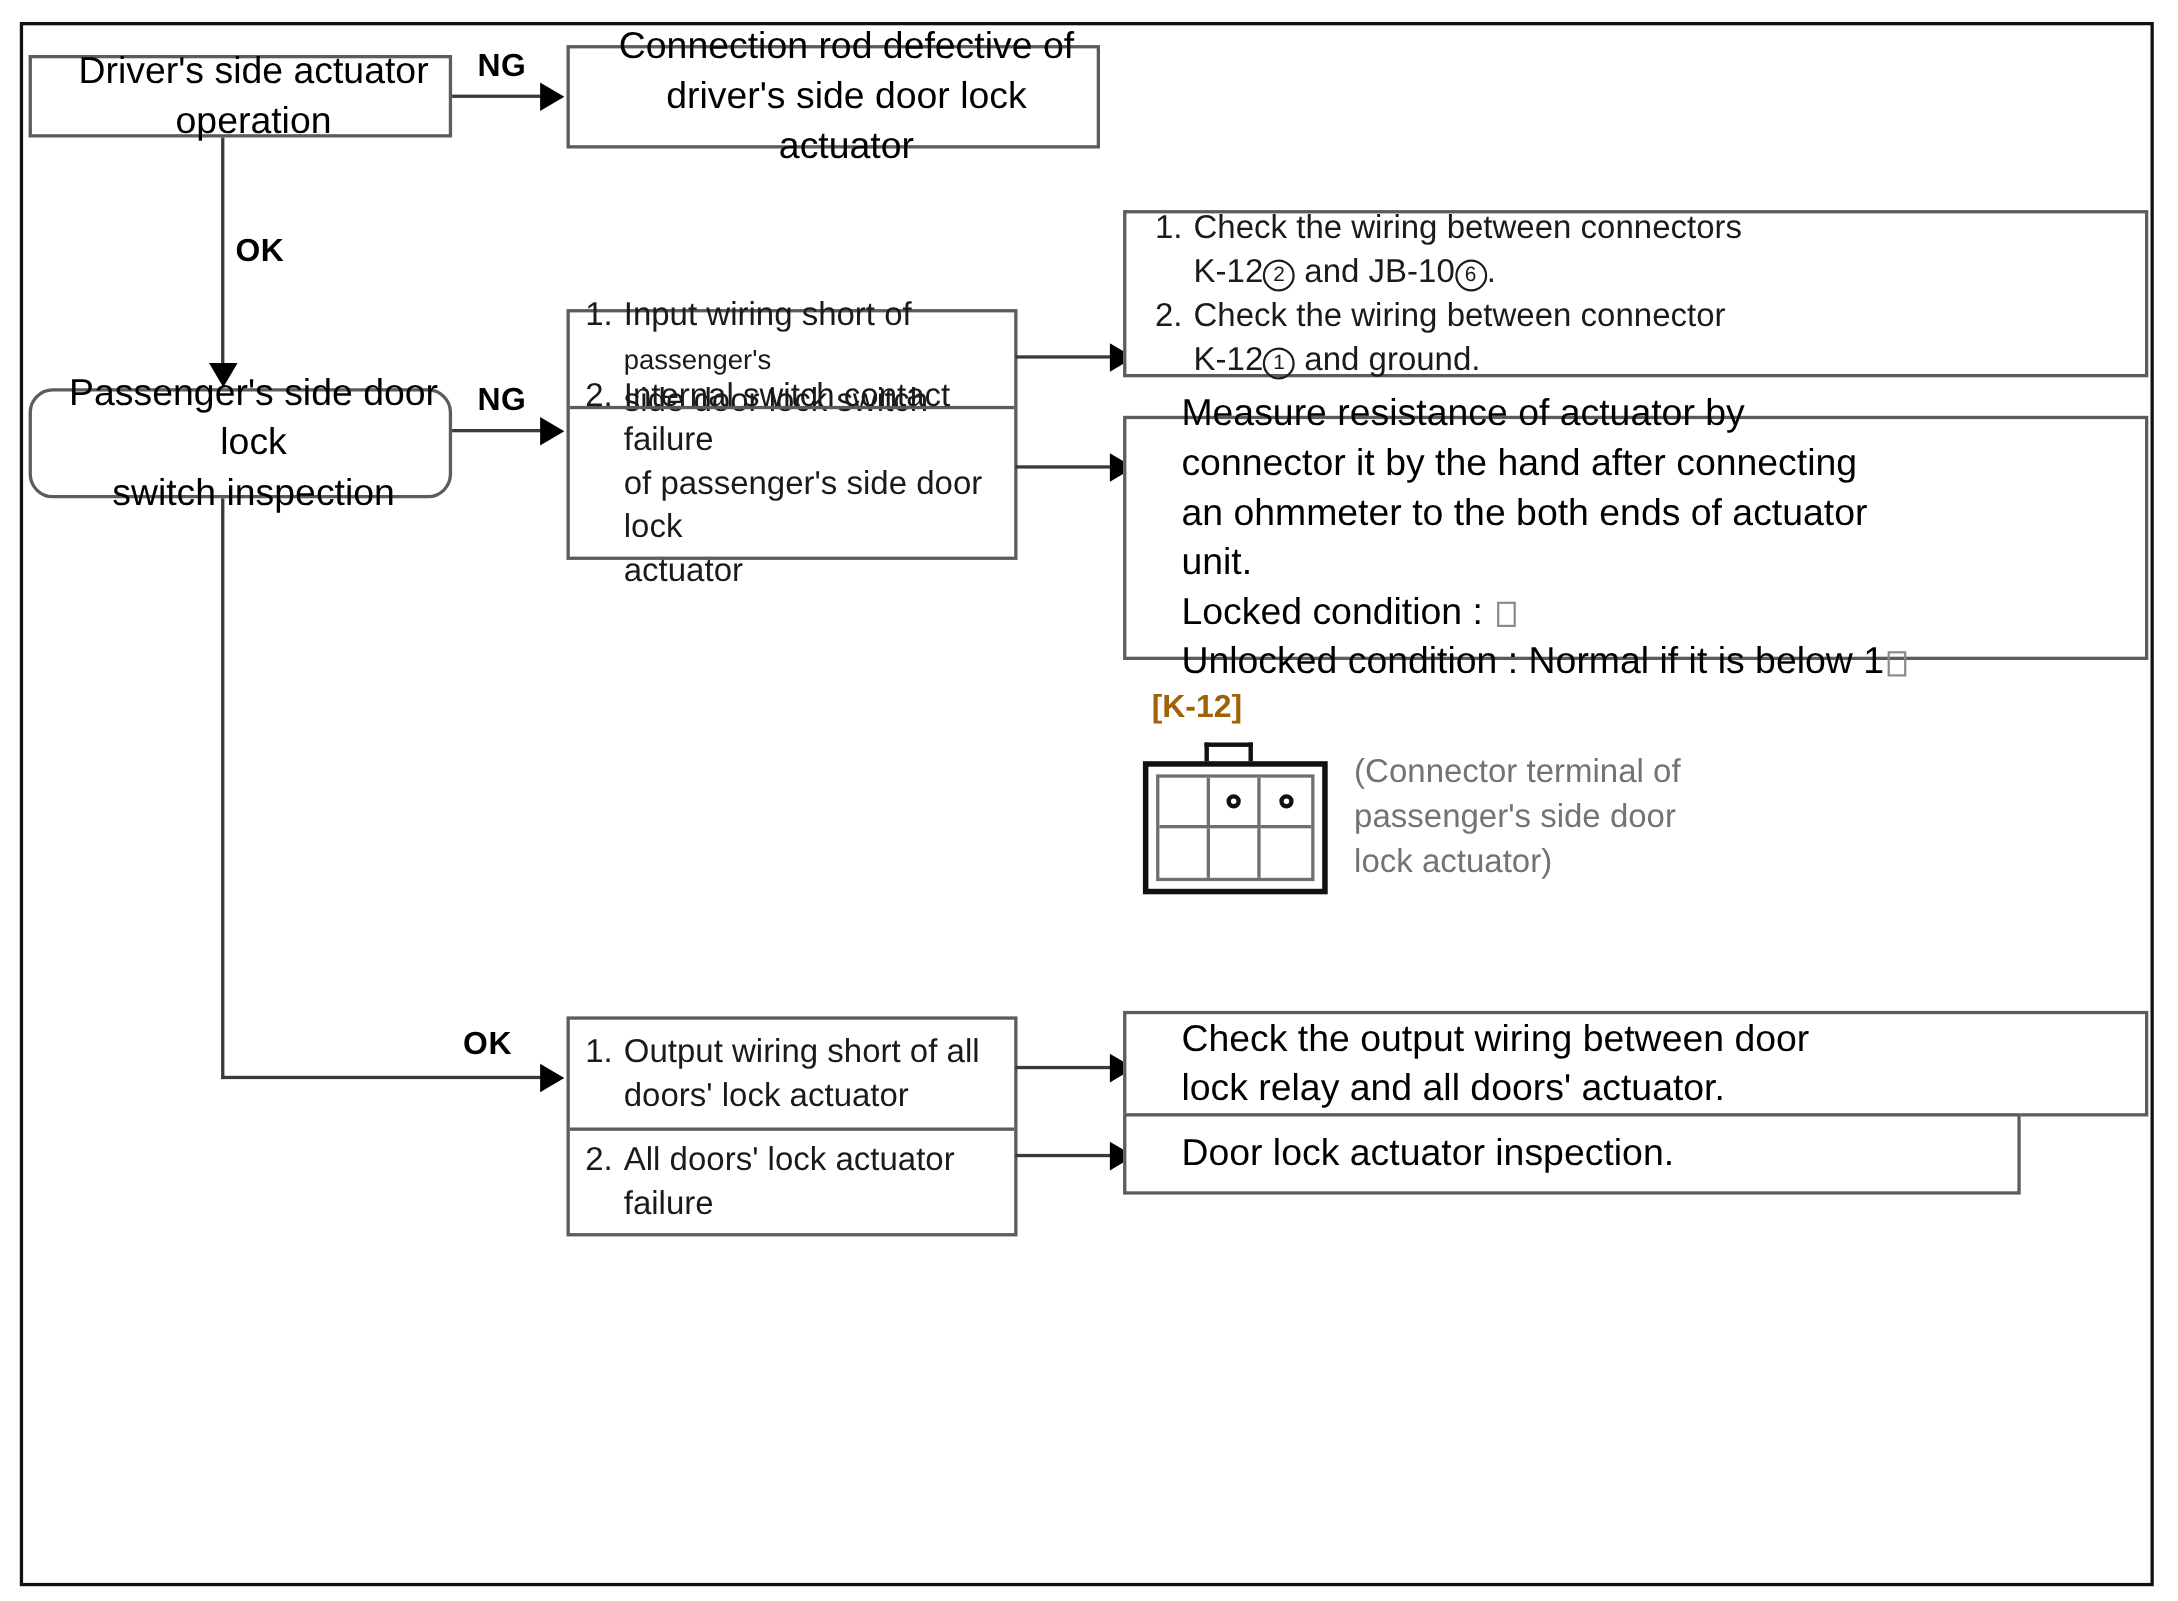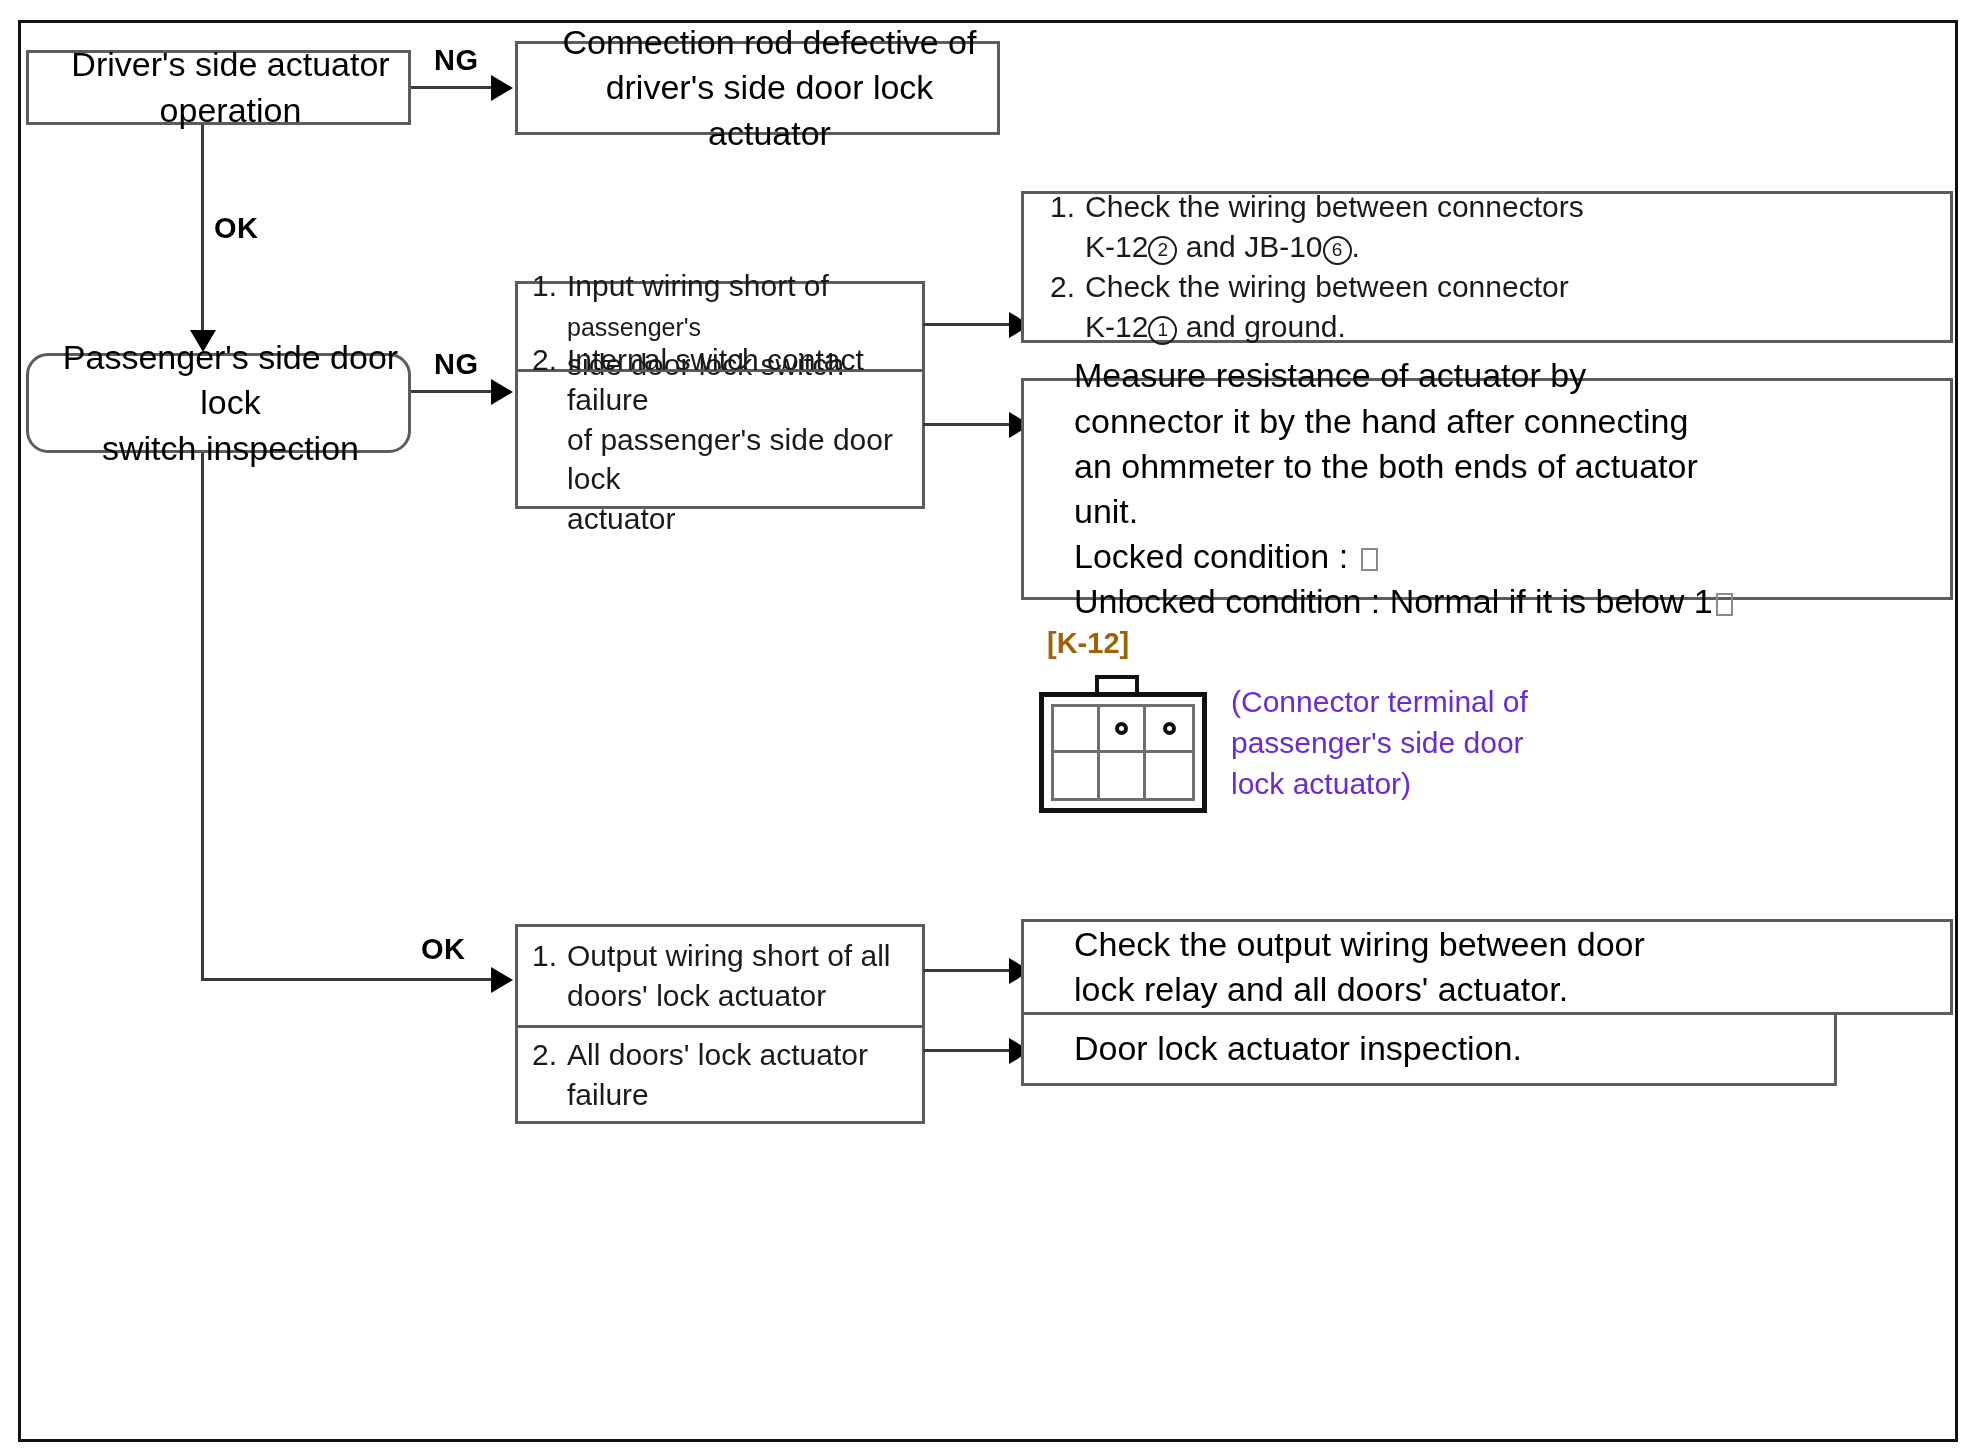--- a/index.html
+++ b/index.html
@@ -178,21 +178,21 @@
     box-sizing: border-box;
   }
   #connector-caption {
     position: absolute;
     left: 1512px;
     top: 858px;
     width: 420px;
     font-size: 30px;
     line-height: 1.37;
     white-space: pre-line;
-    color: #6d28d9;
+    color: #737373;
   }
   .tofu {
     display: inline-block;
     width: 17px;
     height: 23px;
     border: 2px solid #8a8a8a;
     box-sizing: border-box;
     vertical-align: -3px;
     margin-left: 3px;
   }

